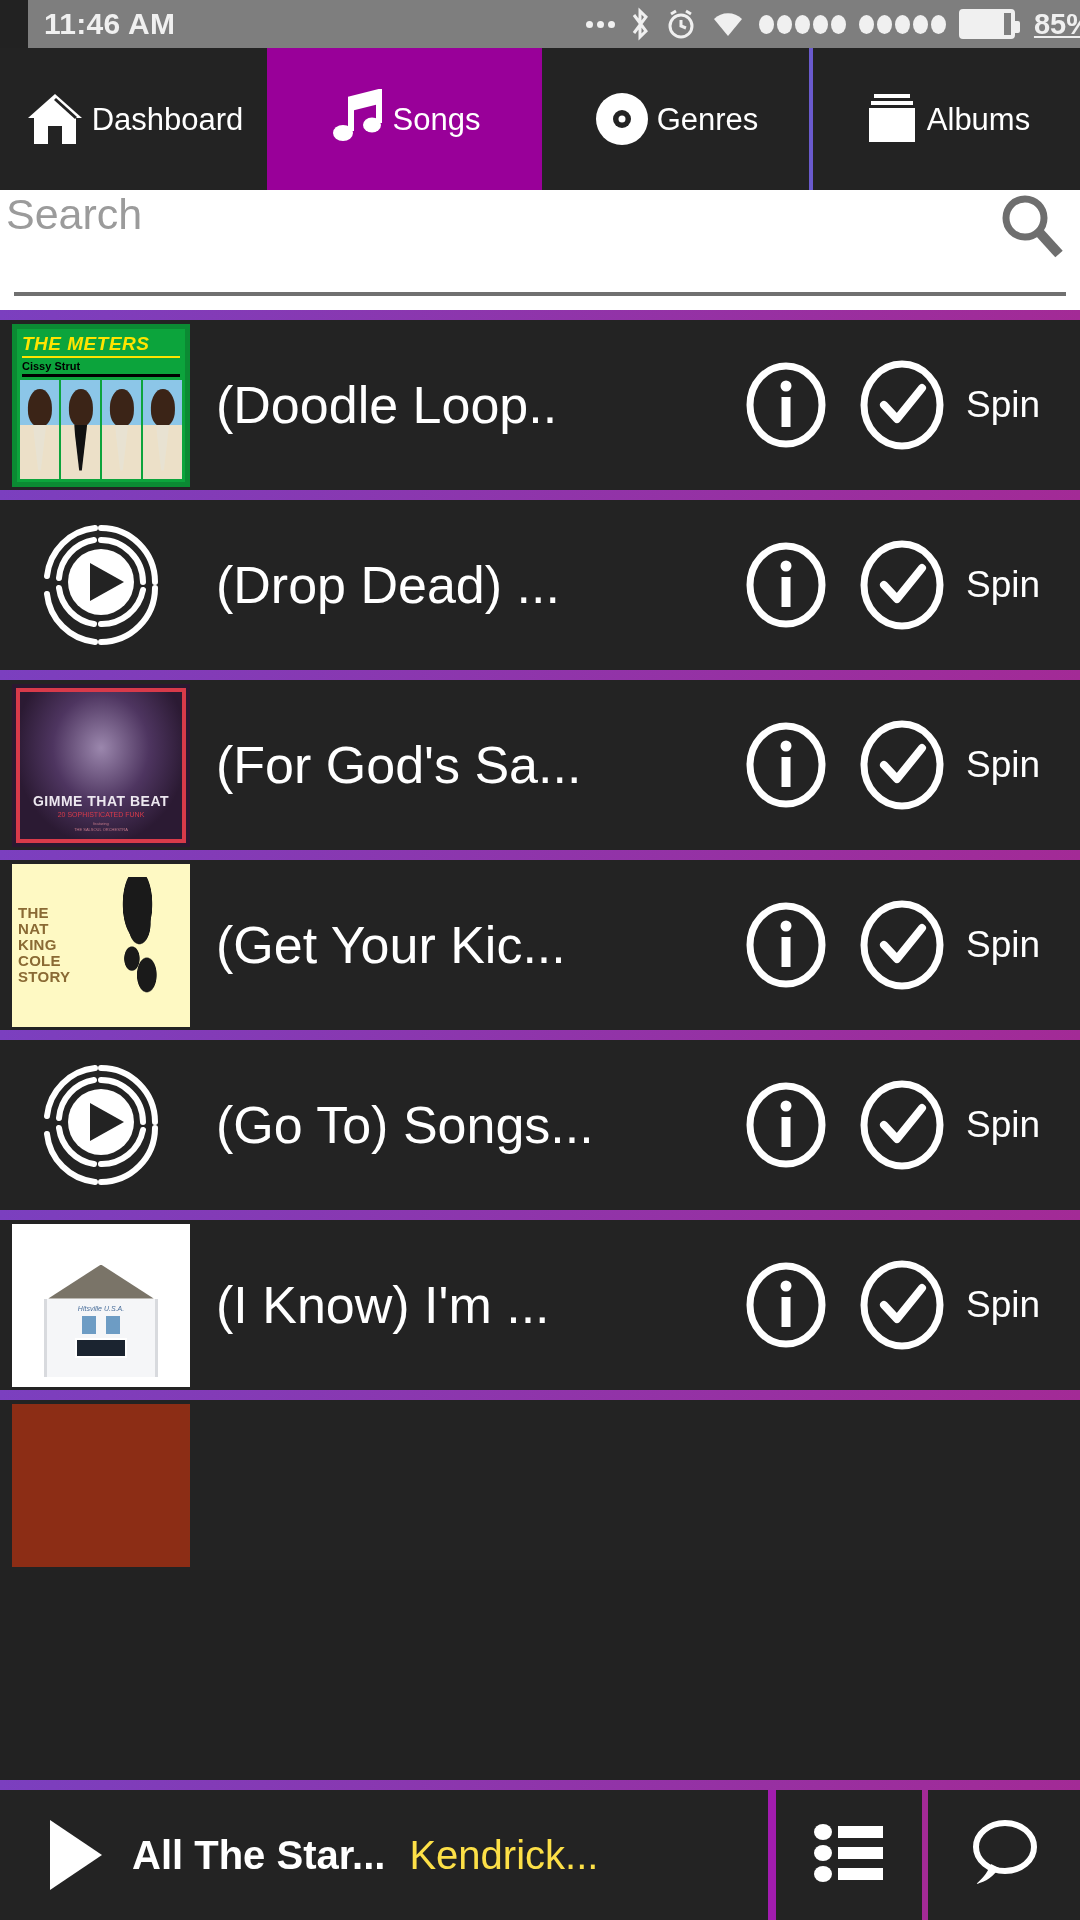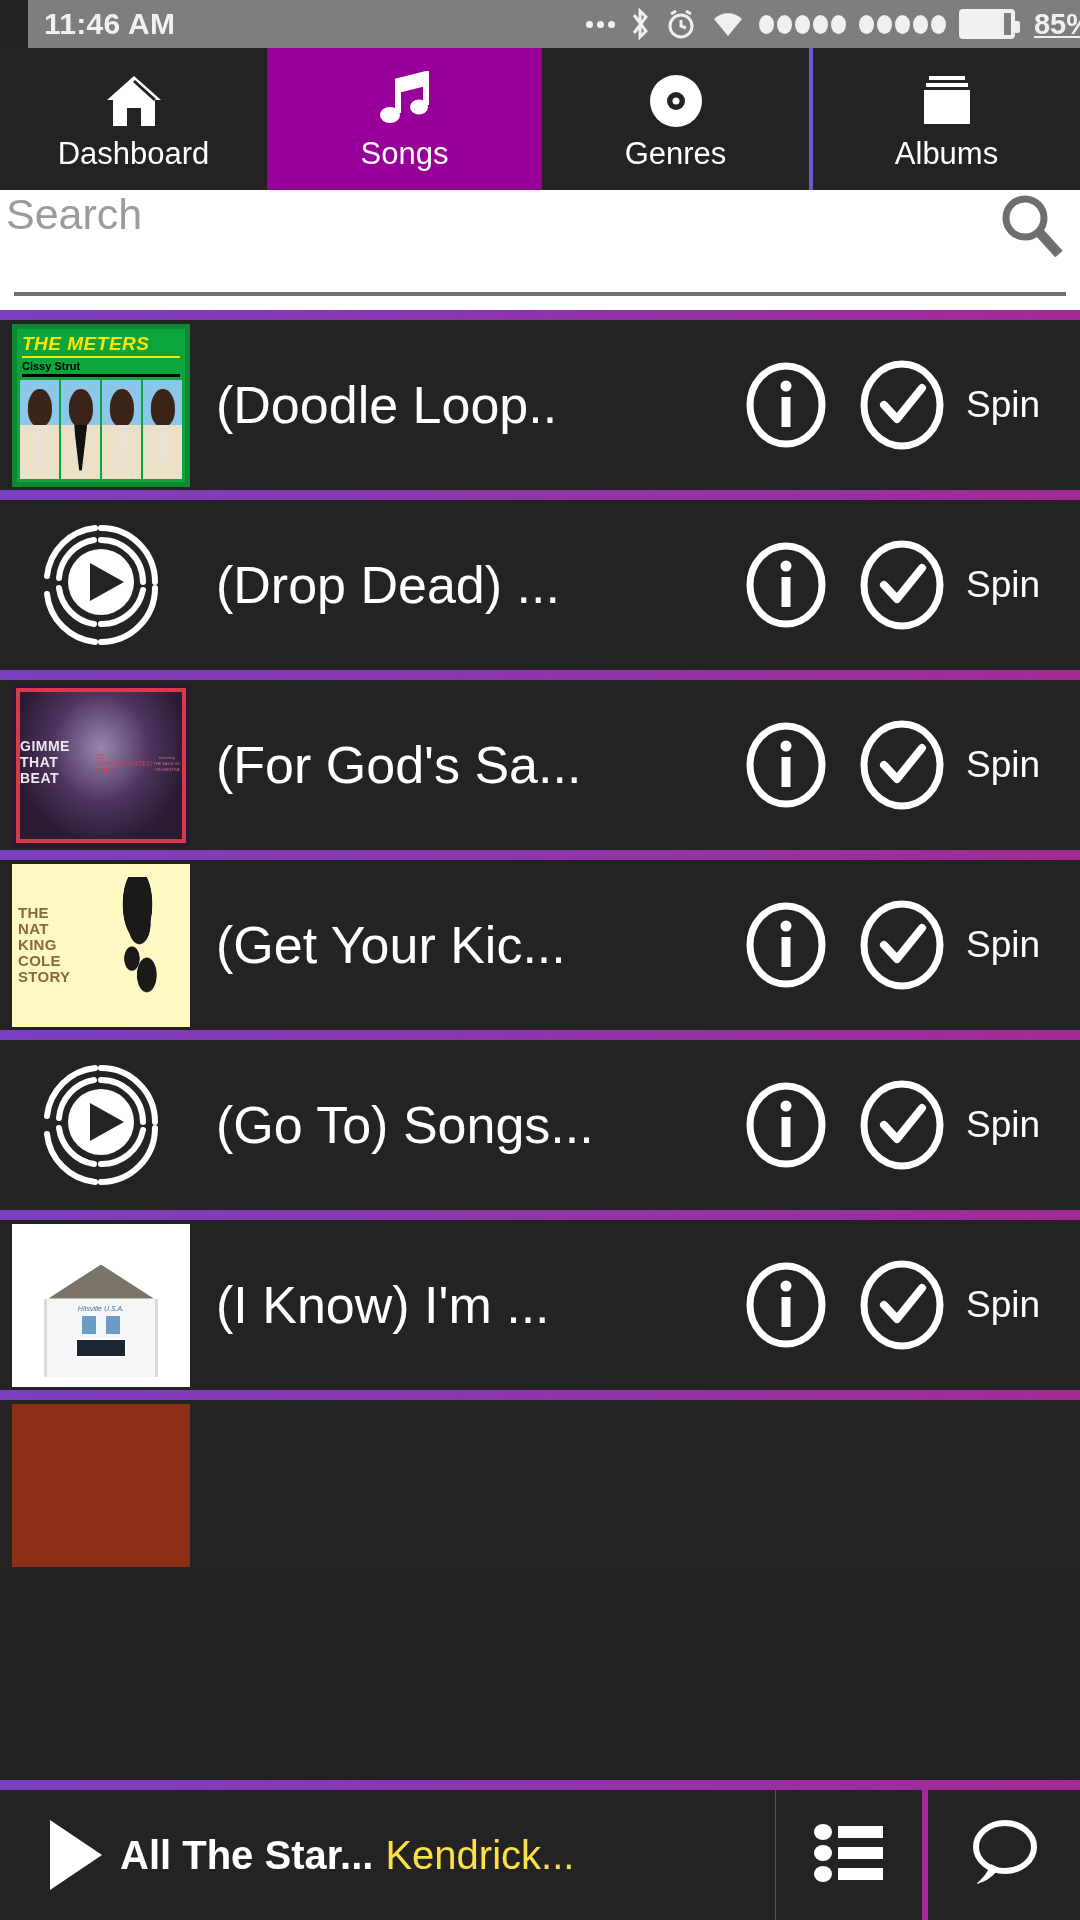--- a/index.html
+++ b/index.html
@@ -39,21 +39,21 @@
   #battery-pct { font-size:29px; font-weight:bold; margin-left:6px;text-decoration:underline; }
 
   
   #tab-bar {
     height:142px; width:100%;
     background:#232323;
     display:flex;
   }
   .tab {
     flex:1 1 0; position:relative;
-    display:flex; flex-direction:column;
+    display:flex; flex-direction:row;
     align-items:center; justify-content:center;
     gap:6px; color:#ffffff;
   }
   .tab + .tab { border-left:4px solid #6a5acd; }
   .tab.active { background:#990099; border-left-color:#990099; }
   .tab.active + .tab { border-left-color:#990099; }
   .tab-icon { height:62px; display:flex; align-items:center; justify-content:center; }
   .tab-icon svg { display:block; }
   .tab-label { font-size:31px; line-height:1; }
 
@@ -127,21 +127,21 @@
     width:34%; height:46%; background:#e8e2d2;
     clip-path:polygon(0 0,100% 0,60% 100%,40% 100%);
   }
   .cv-meters .f.dark::after { background:#111; }
 
   .cv-gimme { background:#2a1830; display:flex; align-items:center; justify-content:center;
               padding:4px; }
   .cv-gimme .inner {
     width:100%; height:100%; border:4px solid #d83a4a;
     background:radial-gradient(ellipse at 50% 38%,#9b87ad 0%,#4e3560 42%,#2b1a33 75%);
-    display:flex; align-items:center; justify-content:flex-end;
+    display:flex; flex-direction:column; align-items:center; justify-content:flex-end;
     padding-bottom:6px;
   }
   .cv-gimme .ttl { color:#ece7ef; font-size:14px; font-weight:bold; letter-spacing:.5px; }
   .cv-gimme .sub { color:#d83a4a; font-size:7px; margin-top:2px; }
   .cv-gimme .fine { color:#c07888; font-size:4px; margin-top:3px; line-height:1.5; text-align:center; }
 
   .cv-nat { background:#fef9c3; display:flex; align-items:center; padding:6px; }
   .cv-nat .lines { color:#8a6a34; font-size:15px; font-weight:bold; line-height:1.08;
                    letter-spacing:.3px; }
   .cv-nat .face { margin-left:auto; width:56%; height:90%;
@@ -177,22 +177,22 @@
   #player-bar {
     position:absolute; left:0; bottom:0;
     width:100%; height:140px;
     background:#232323;
     display:flex; align-items:stretch;
     border-top:10px solid;
     border-image:linear-gradient(90deg,#7b3fbf,#a32a96) 1;
   }
   #player-main {
     flex:1 1 auto; display:flex; align-items:center;
-    padding-left:42px; gap:12px; min-width:0;
-    border-right:1px solid #a21caf;
+    padding-left:42px; gap:24px; min-width:0;
+    border-right:8px solid #a21caf;
   }
   #player-play { flex:0 0 auto; display:flex; align-items:center; }
   #player-track {
     color:#ffffff; font-size:40px; font-weight:bold;
     white-space:nowrap; overflow:hidden;
   }
   #player-artist {
     color:#fde047; font-size:40px;
     white-space:nowrap; overflow:hidden;
   }

